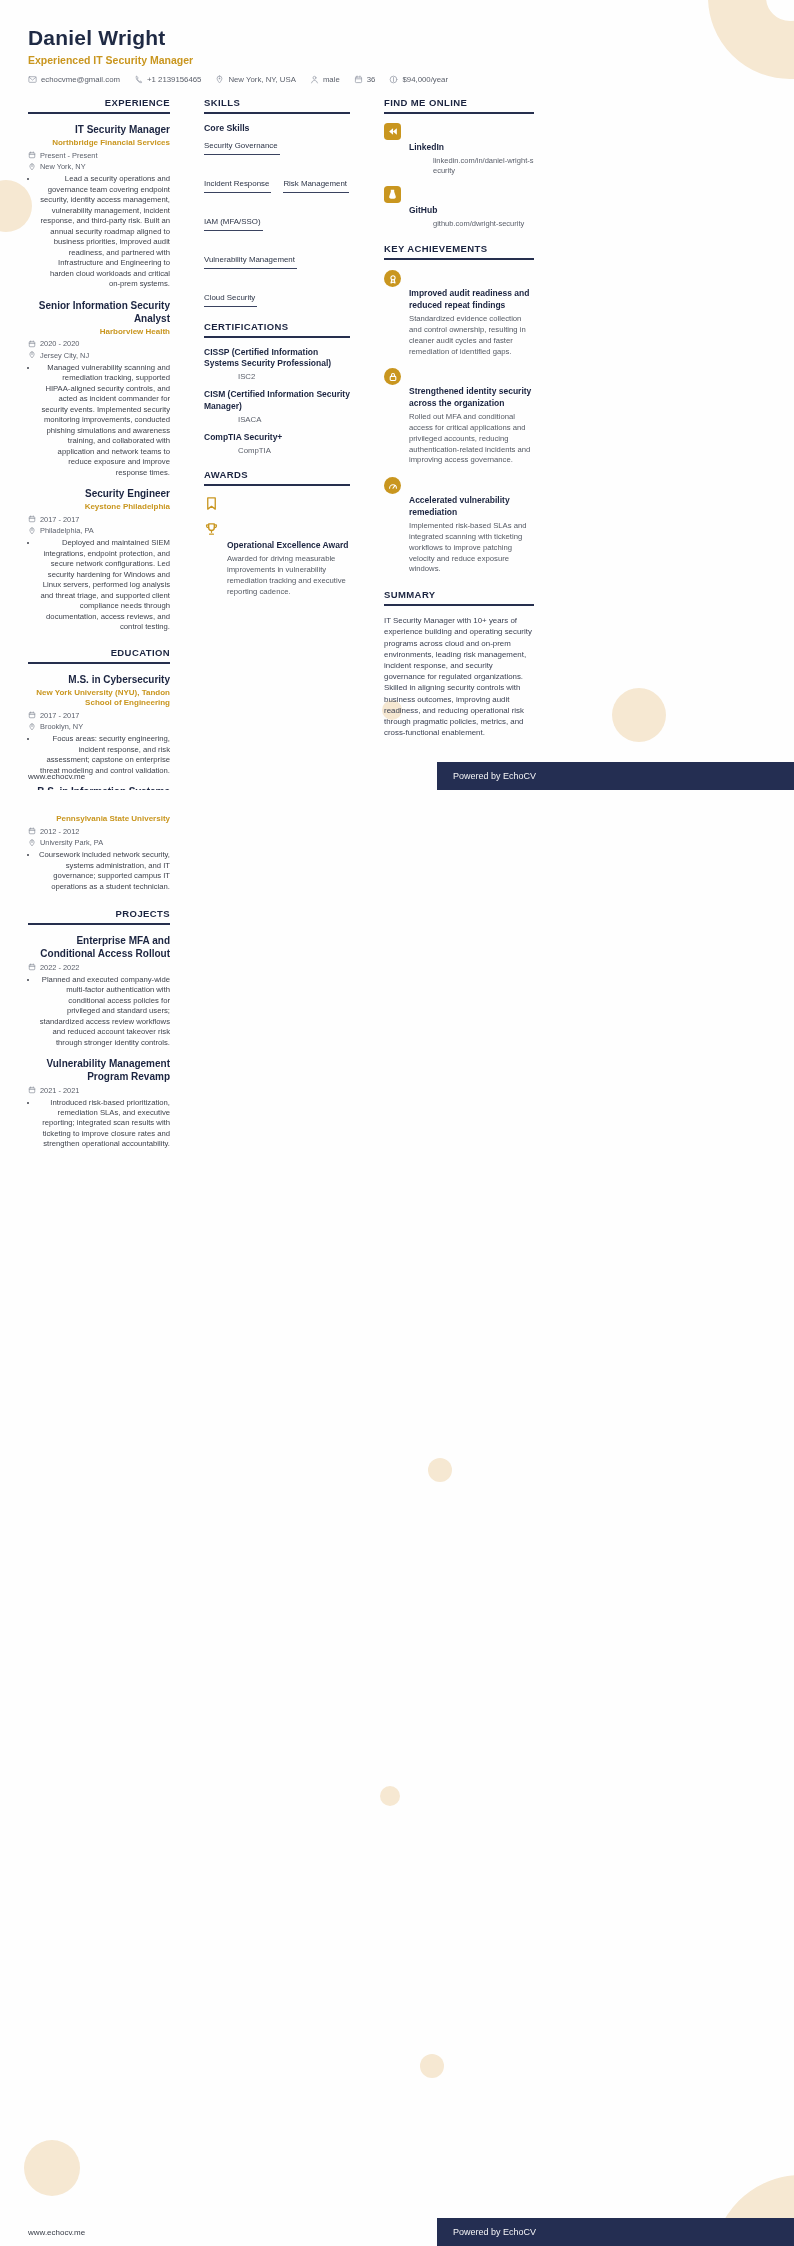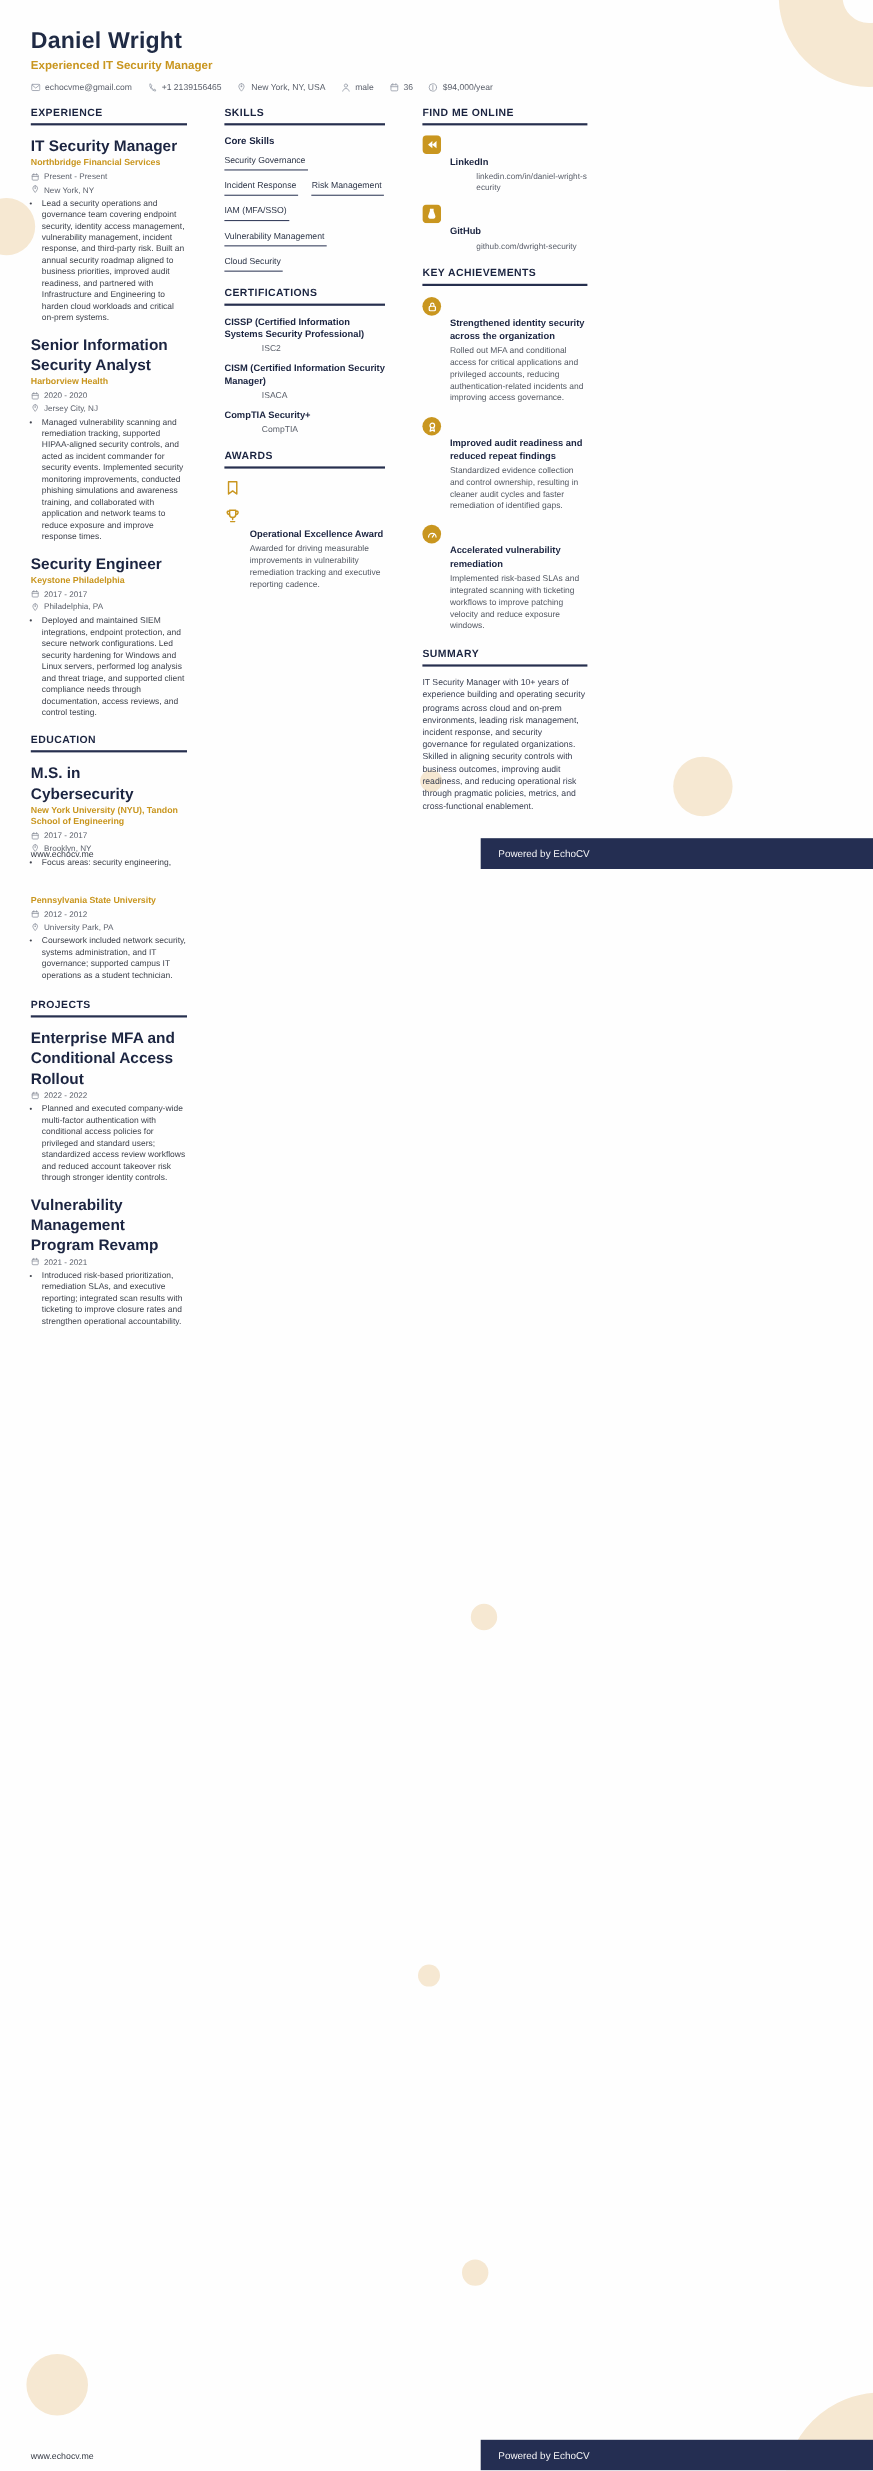--- a/index.html
+++ b/index.html
@@ -25,45 +25,45 @@
   
   .hdr { padding:26px 28px 0 28px; }
   .name { font-size:21px; font-weight:700; color:#1f2a44; letter-spacing:0.2px; }
   .subtitle { margin-top:4px; font-size:10.5px; font-weight:700; color:#c9961f; }
   .contact { display:flex; gap:14px; margin-top:9px; font-size:7.8px; color:#5a5f6a; white-space:nowrap; }
   .citem { display:flex; align-items:center; gap:4px; }
   .ci { width:9px; height:9px; flex:none; color:#9aa0ab; }
 
   
   .cols { display:flex; gap:34px; padding:0 28px; margin-top:13px; }
-  .col1 { width:142px; flex:none; }
+  .col1 { width:142px; flex:none;text-align:right; }
   .col2 { width:146px; flex:none; }
   .col3 { width:150px; flex:none; }
 
   .sec { margin-bottom:12px; }
   .sec + .sec { margin-top:14px; }
   .sec-h {
     font-size:9.5px; font-weight:700; color:#1b2440; letter-spacing:0.4px;
     border-bottom:2px solid #262f4e; padding-bottom:4px; margin-bottom:9px;
   }
 
   
   .entry { margin-bottom:9px; }
-  .role { font-size:14px; font-weight:700; color:#1b2440; line-height:1.3; }
+  .role { font-size:10px; font-weight:700; color:#1b2440; line-height:1.3; }
   .company { font-size:8px; font-weight:700; color:#c9961f; line-height:1.3; margin-top:2px; }
   .meta { display:flex; align-items:center; gap:4px; margin-top:2.5px; font-size:7.4px; color:#5a5f6a; }
   .mi { width:8px; height:8px; flex:none; color:#8b919c; }
   ul.bullets { margin:3px 0 0 10px; }
   .bullets li { font-size:7.7px; line-height:1.36; color:#3f434d; margin-bottom:2px; }
 
   svg.oi { fill:none; stroke:currentColor; stroke-width:1.4; stroke-linecap:round; stroke-linejoin:round; }
 
   
   .group-title { font-size:8.8px; font-weight:700; color:#1b2440; margin-bottom:8px; }
-  .skills-wrap { display:flex; flex-wrap:wrap; gap:9px 12px; }
+  .skills-wrap { display:flex; flex-wrap:wrap; gap:24px 12px; }
   .skill { font-size:7.9px; color:#2c3447; border-bottom:1.3px solid #39425f; padding:0 2px 4px 0; }
 
   
   .cert { margin-bottom:8px; }
   .cert-name { font-size:8.5px; font-weight:700; color:#1b2440; line-height:1.35; }
   .cert-issuer { font-size:7.8px; color:#5a5f6a; margin-top:2.5px;padding-left:34px; }
 
   
   .ico-row { display:flex; gap:8px; align-items:flex-start; margin-bottom:10px; }
   .aw-ic { width:15px; height:15px; flex:none; color:#c9961f; margin-top:1px; }
@@ -339,40 +339,40 @@
               </div>
             </div>
           </section>
 
           <section class="sec">
             <h2 class="sec-h">KEY ACHIEVEMENTS</h2>
 
             <div class="ico-row">
               <span class="ach-ic">
                 <svg viewBox="0 0 10 10">
+                    <circle cx="5" cy="3.8" r="2.1"></circle>
+                    <path d="M3.8 5.6L3 9l2-1 2 1-.8-3.4"></path>
+                  </svg>
+              </span>
+              <div>
+                <div class="it-title">Improved audit readiness and reduced repeat findings</div>
+                <div class="it-desc">Standardized evidence collection and control ownership, resulting in cleaner audit cycles and faster remediation of identified gaps.</div>
+              </div>
+            </div>
+
+            <div class="ico-row">
+              <span class="ach-ic">
+                <svg viewBox="0 0 10 10">
                     <rect x="2.2" y="4.4" width="5.6" height="4.1" rx="0.9"></rect>
                     <path d="M3.5 4.4V3a1.5 1.5 0 0 1 3 0v1.4"></path>
                   </svg>
               </span>
               <div>
                 <div class="it-title">Strengthened identity security across the organization</div>
                 <div class="it-desc">Rolled out MFA and conditional access for critical applications and privileged accounts, reducing authentication-related incidents and improving access governance.</div>
-              </div>
-            </div>
-
-            <div class="ico-row">
-              <span class="ach-ic">
-                <svg viewBox="0 0 10 10">
-                    <circle cx="5" cy="3.8" r="2.1"></circle>
-                    <path d="M3.8 5.6L3 9l2-1 2 1-.8-3.4"></path>
-                  </svg>
-              </span>
-              <div>
-                <div class="it-title">Improved audit readiness and reduced repeat findings</div>
-                <div class="it-desc">Standardized evidence collection and control ownership, resulting in cleaner audit cycles and faster remediation of identified gaps.</div>
               </div>
             </div>
 
             <div class="ico-row">
               <span class="ach-ic">
                 <svg viewBox="0 0 10 10">
                     <path d="M1.6 7.2a3.4 3.4 0 0 1 6.8 0"></path>
                     <line x1="5" y1="7.2" x2="6.9" y2="4.6"></line>
                   </svg>
               </span>

